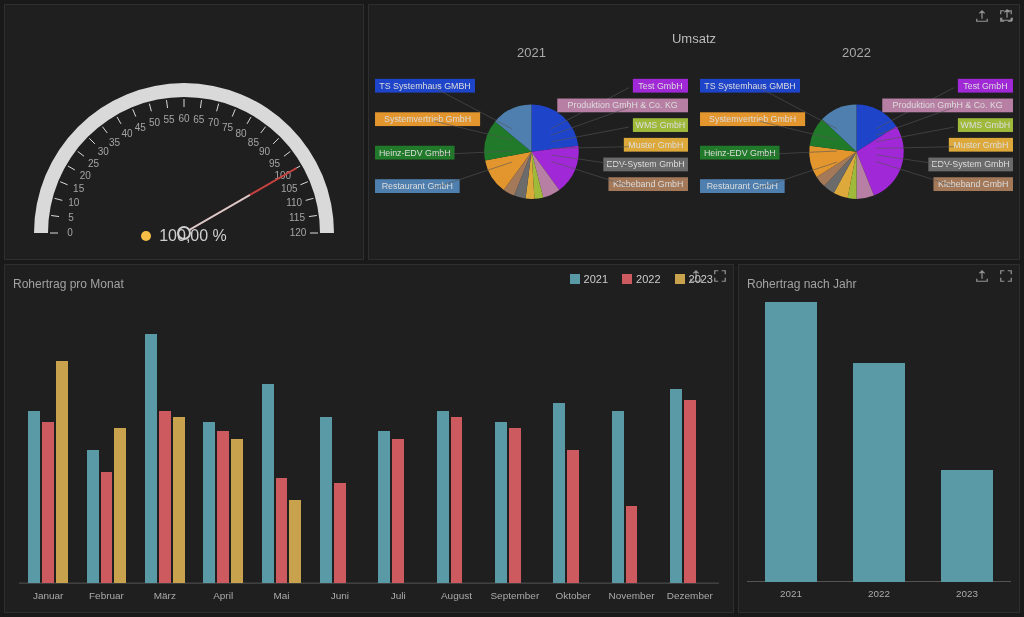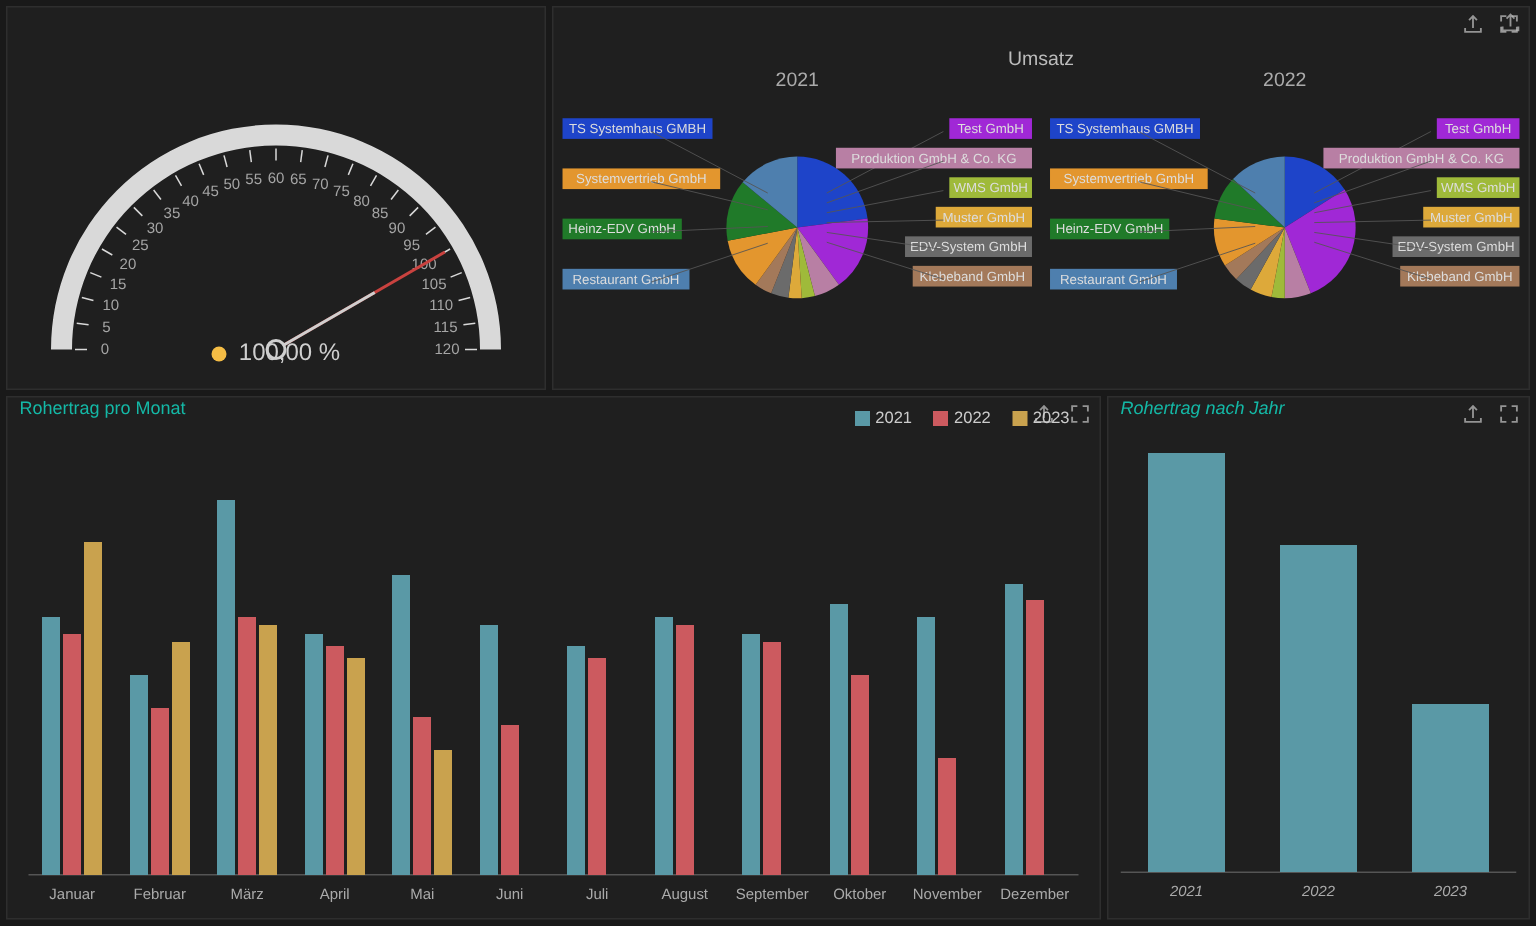--- a/index.html
+++ b/index.html
@@ -1,30 +1,30 @@
 <!DOCTYPE html>
 <html><head>
 <meta charset="utf-8">
 <style>
   * { box-sizing: border-box; }
   html, body { margin:0; padding:0; width:1024px; height:617px; background:#191919; color:#d0d0d0; font-family:Arial,Helvetica,sans-serif; font-size:11px; overflow:hidden; }
   .root { display:flex; flex-direction:column; width:1024px; height:617px; padding:4px; gap:4px; }
   .panel { background:#1f1f1f; border:1px solid #2e2e2e; position:relative; }
   .title-bar { position:absolute; left:0; right:0; top:0; text-align:center; font-size:13px; color:#bbb; padding:6px 0;margin-top:20px; }
-  .panel-title { position:absolute; top:0; left:8px; font-size:12px; color:#14b8a6; }
+  .panel-title { position:absolute; top:12px; left:8px; font-size:12px; color:#a3a3a3; }
   .toolbar { position:absolute; top:4px; right:6px; display:flex; gap:10px; }
   .icon-btn { width:14px; height:14px; cursor:pointer; opacity:0.75; }
   .icon-btn svg { width:100%; height:100%; stroke:#bbb; fill:none; stroke-width:1.4; }
   
   .row1 { display:flex; gap:4px; height:256px; }
   .gauge-panel { width:360px; }
   .pies-panel { flex:1; }
   .row2 { display:flex; gap:4px; flex:1; }
   .monthly-panel { width:730px; }
-  .yearly-panel { flex:1;font-style:italic; }
+  .yearly-panel { flex:1; }
   
   .gauge-wrap { position:absolute; inset:0; display:flex; flex-direction:column; align-items:center; justify-content:flex-start; padding-top:28px; }
   .gauge-value { display:flex; align-items:center; gap:8px; margin-top:-16px; font-size:16px; color:#cfcfcf;text-align:right; }
   .gauge-dot { width:10px; height:10px; border-radius:50%; background:#f5bd45; }
   
   .pies-area { position:absolute; top:26px; left:0; right:0; bottom:4px; display:flex; }
   .pie-col { flex:1; position:relative; display:flex; flex-direction:column; align-items:center; }
   .pie-year { color:#aaa; font-size:13px; margin:14px 0 8px 0; }
   .pie-svg { width:100%; flex:1; }
   .pie-label { fill:#ddd; font-size:9px; }

